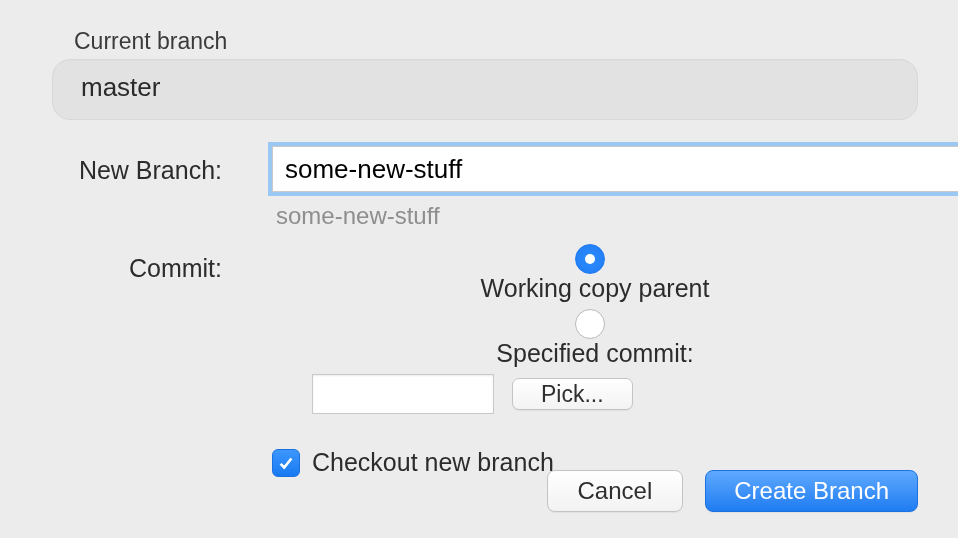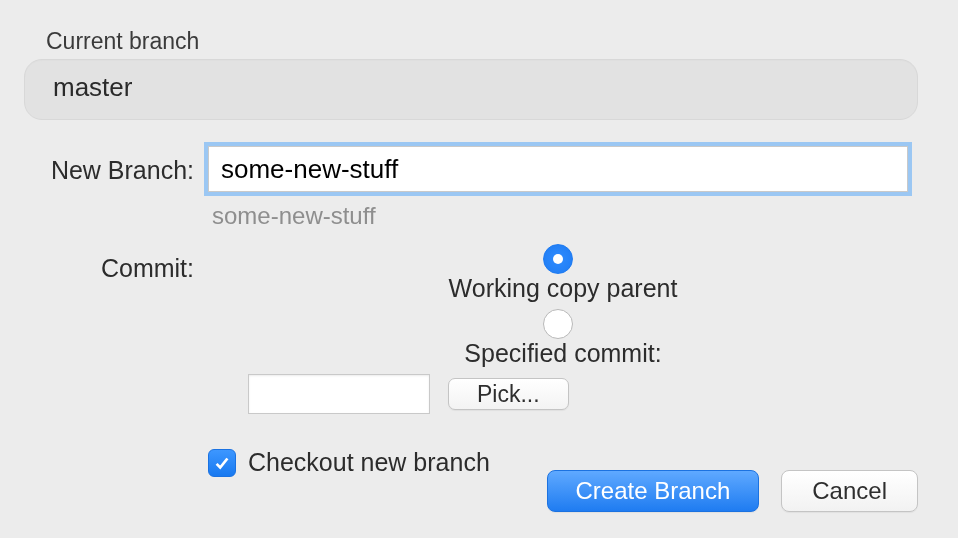--- a/index.html
+++ b/index.html
@@ -11,41 +11,42 @@
     font-family: -apple-system, "Helvetica Neue", Helvetica, Arial, sans-serif;
     font-size: 24px;
     color: #272727;
     overflow: hidden;
   }
   .dialog {
     position: relative;
     width: 958px;
     height: 538px;
     box-sizing: border-box;
-    padding: 28px 40px 30px 24px;
+    padding: 28px 40px 30px 52px;
   }
   .current-branch-label {
     font-size: 23px;
     color: #3b3b3b;
     margin-left: 22px;
     margin-bottom: 4px;
   }
   .current-branch-box {
     background: #e2e2e2;
     border: 1px solid #d8d8d8;
     border-radius: 18px;
     padding: 12px 18px 16px 28px;
     font-size: 26px;
     color: #2a2a2a;
     box-shadow: inset 0 1px 0 #dfdfdf;
   }
   .form-row {
     display: flex;
     align-items: flex-start;
     margin-top: 26px;
+    gap: 36px;
   }
   .label-col {
     width: 170px;
     text-align: right;
     font-size: 25px;
     color: #2c2c2c;
     padding-top: 10px;
     padding-right: 14px;
     flex-shrink: 0;
   }
@@ -218,17 +219,17 @@
           <svg viewBox="0 0 20 20">
             <polyline points="4,11 8,15 16,5"></polyline>
           </svg>
         </span>
         <span>Checkout new branch</span>
       </div>
     </div>
   </div>
 
   <div class="footer-buttons">
+    <button class="btn">Cancel</button>
     <button class="btn btn-default">Create Branch</button>
-    <button class="btn">Cancel</button>
   </div>
 
 </div>
 
 </body></html>

